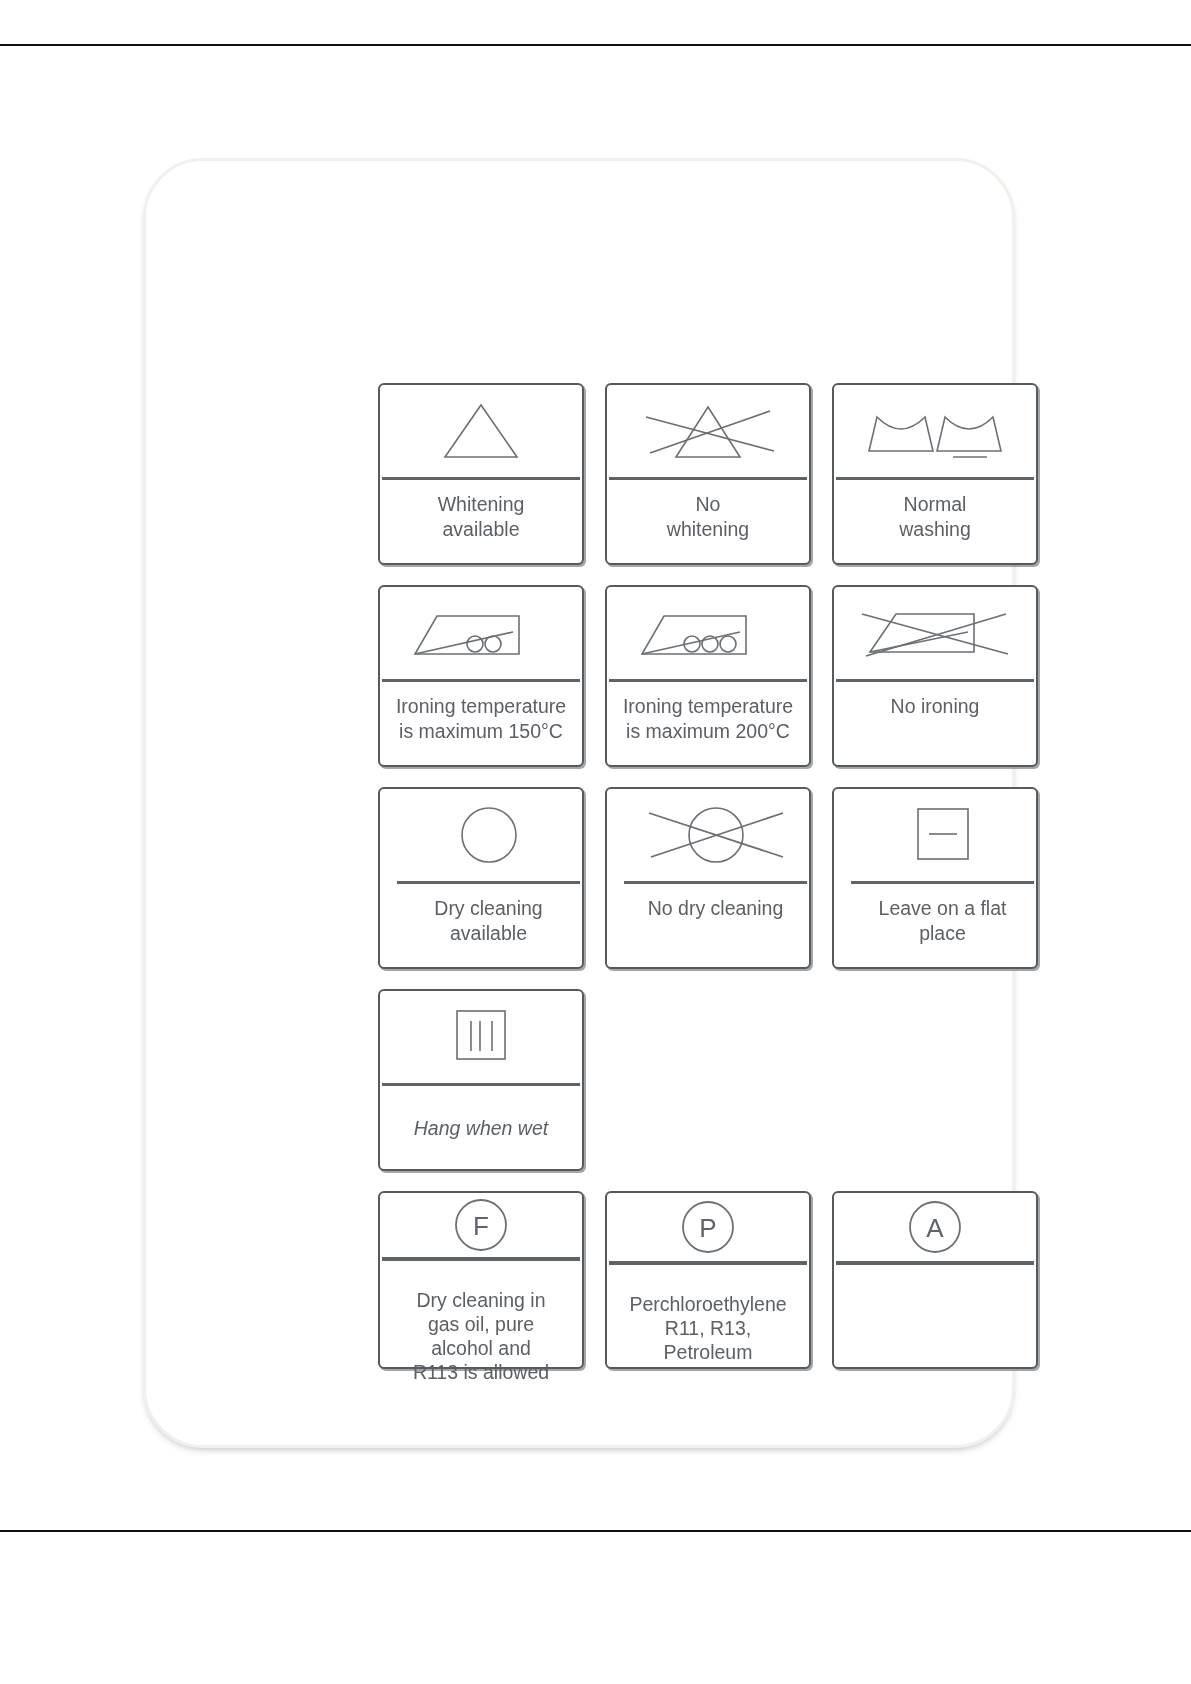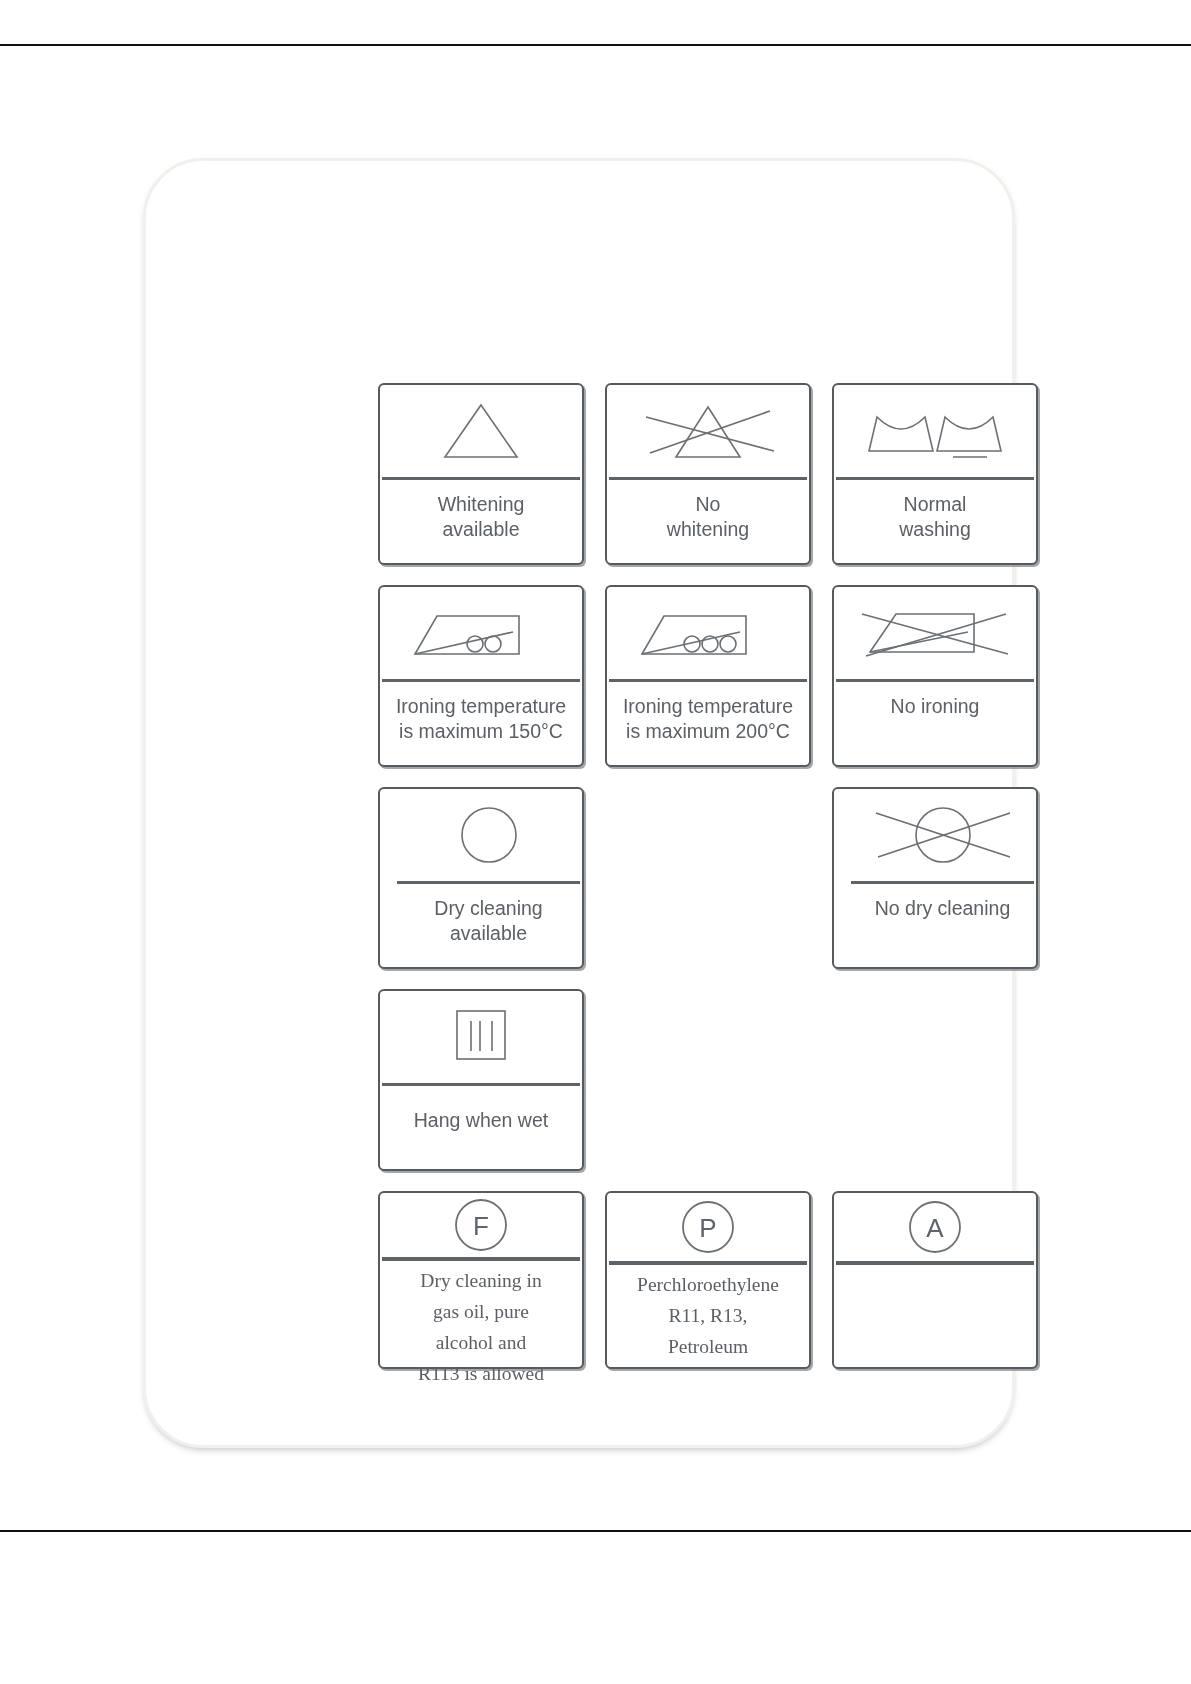--- a/index.html
+++ b/index.html
@@ -54,22 +54,22 @@
   
   .r0 .tile{height:182px;}
   .r1 .tile{height:182px;justify-content:space-between;}
   .r2 .tile{height:182px;padding-left:15px;}
   .r3 .tile{height:182px;}
   .r4 .tile{height:178px;}
 
   .r0 .tile .cap{padding-top:12px;}
   .r1 .tile .cap{padding-top:12px;}
   .r2 .tile .cap{padding-top:12px;}
-  .r3 .tile .cap{padding-top:22px;}
-  .r4 .tile .cap{padding-top:4px;line-height:31px;font-family:Liberation Serif, serif;}
+  .r3 .tile .cap{padding-top:30px;font-style:italic;}
+  .r4 .tile .cap{padding-top:27px;line-height:24px;}
 
   .r4 .tile .sym{height:68px;overflow:visible;}
   .r4 .tile .divider{border-top-width:4px;}
 
   svg{display:block;overflow:visible;}
   .st{fill:none;stroke:#6b7075;stroke-width:1.6;stroke-linejoin:miter;stroke-linecap:butt;}
   .st2{fill:none;stroke:#6b7075;stroke-width:1.8;}
   .cross{fill:none;stroke:#6b7075;stroke-width:1.8;stroke-linecap:butt;}
   .letter{fill:#5f646a;font-family:"Liberation Sans","DejaVu Sans",sans-serif;font-size:26px;text-anchor:middle;}
 </style>
@@ -182,20 +182,31 @@
           <svg width="170" height="72" viewBox="0 0 170 72">
             <circle class="st" cx="85" cy="36" r="27"></circle>
             <line class="cross" x1="18" y1="14" x2="152" y2="58"></line>
             <line class="cross" x1="20" y1="58" x2="152" y2="14"></line>
           </svg>
         </div>
         <div class="divider"></div>
         <div class="cap">No dry cleaning</div>
       </div>
 
+      <div class="tile">
+        <div class="sym">
+          <svg width="110" height="72" viewBox="0 0 110 72">
+            <rect class="st" x="30" y="10" width="50" height="50"></rect>
+            <line class="st" x1="41" y1="35" x2="69" y2="35"></line>
+          </svg>
+        </div>
+        <div class="divider"></div>
+        <div class="cap">Leave on a flat
+place</div>
+      </div>
     </div>
 
     <div class="row r3">
       <div class="tile">
         <div class="sym">
           <svg width="110" height="72" viewBox="0 0 110 72">
             <rect class="st" x="31" y="10" width="48" height="48"></rect>
             <line class="st" x1="45" y1="20" x2="45" y2="50"></line>
             <line class="st" x1="54" y1="20" x2="54" y2="50"></line>
             <line class="st" x1="66" y1="20" x2="66" y2="50"></line>

